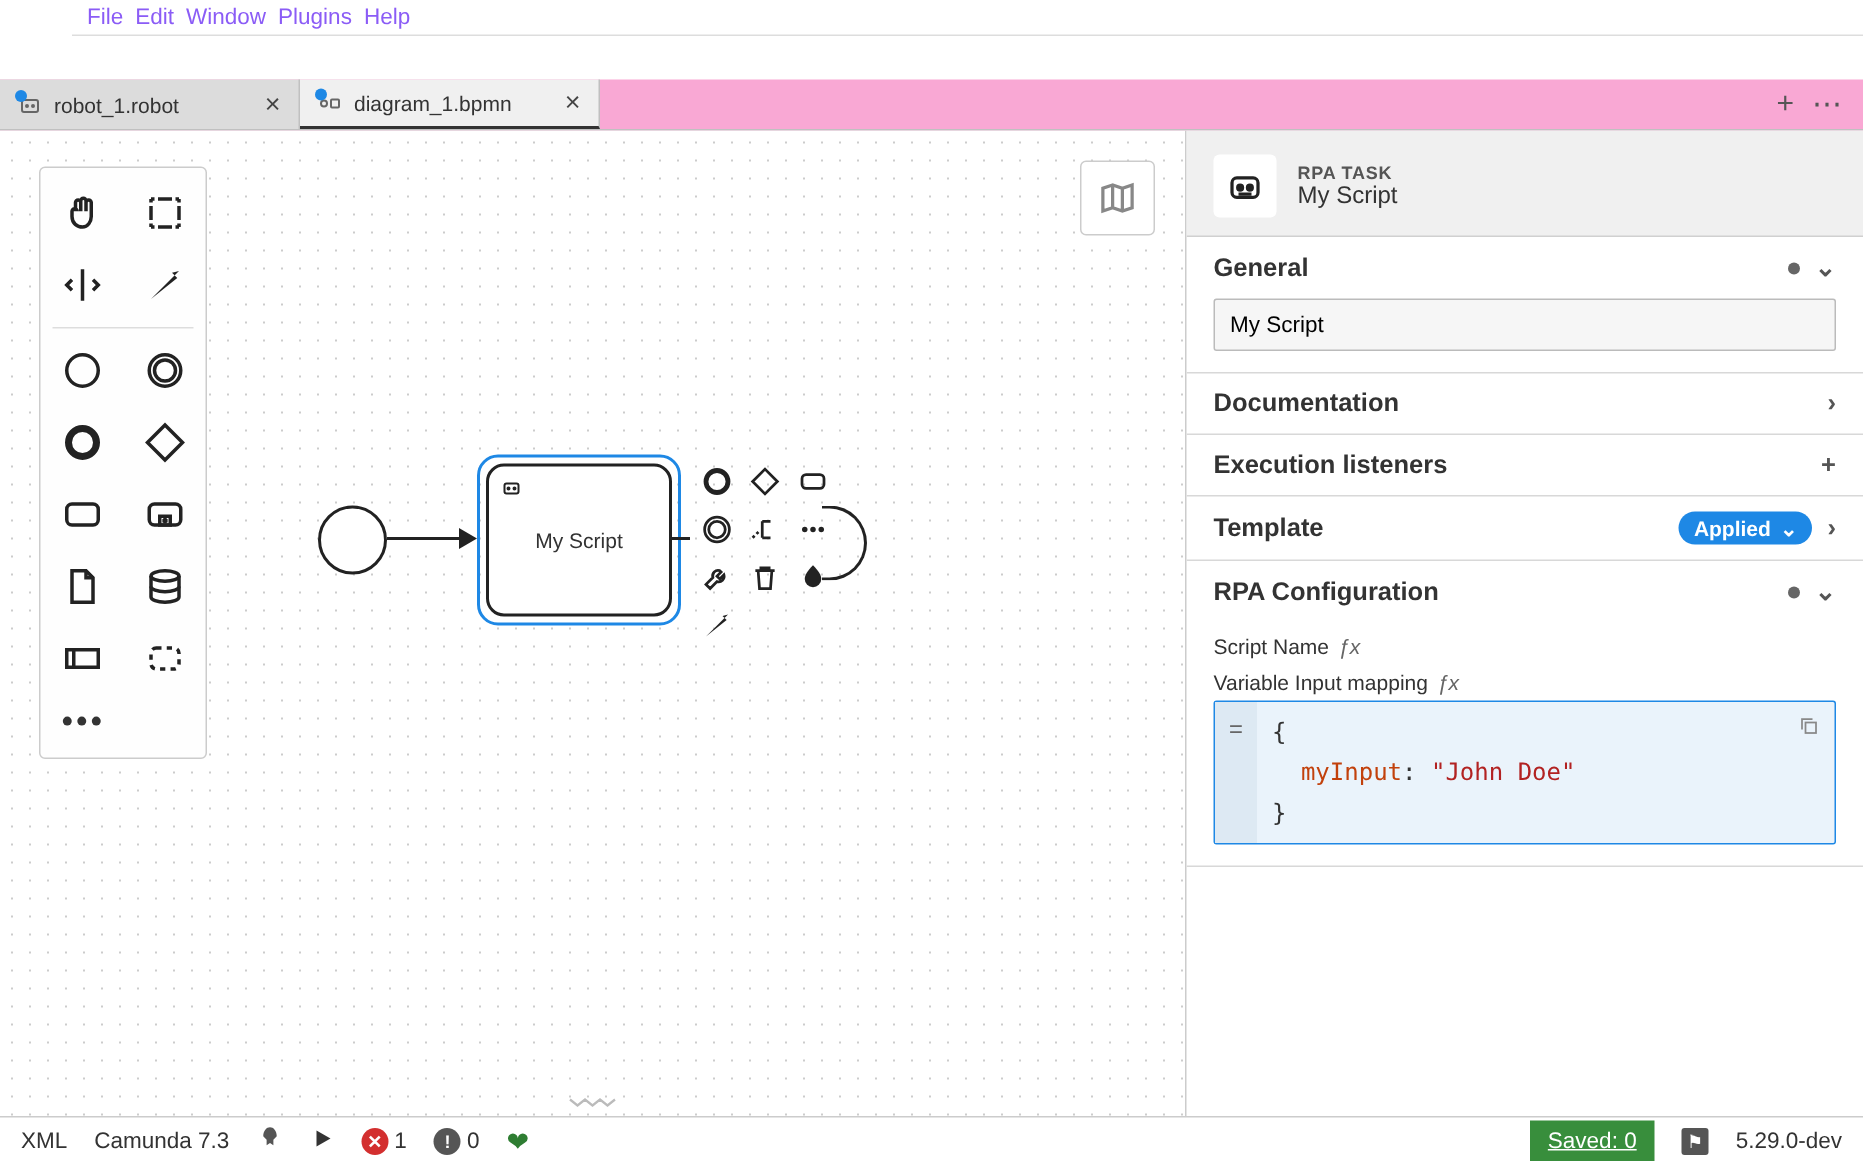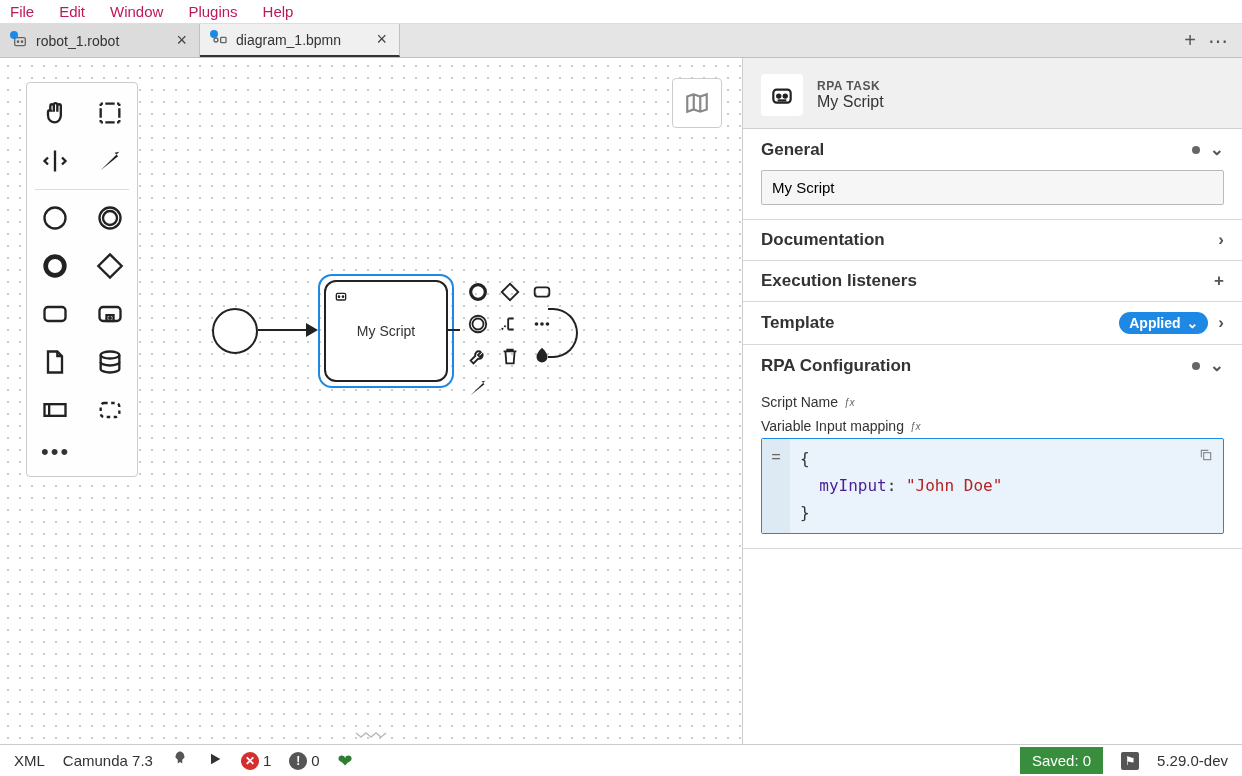--- a/index.html
+++ b/index.html
@@ -14,34 +14,36 @@
   flex-direction: column;
   background: #fff;
 }
 
 
 .menubar {
   height: 24px;
   display: flex;
   align-items: center;
   padding: 0 10px;
-  gap: 25px;
+  gap: 8px;
   font-size: 15px;
-  color: #be185d;
+  color: #8b5cf6;
   border-bottom: 1px solid #ddd;
+  margin-left: 48px;
 }
 .menubar span { cursor: pointer; }
 
 
 .tabstrip {
   height: 34px;
-  background: #e5e5e5;
+  background: #f9a8d4;
   display: flex;
   align-items: stretch;
   border-bottom: 1px solid #c0c0c0;
+  margin-top: 29px;
 }
 .tab {
   display: flex;
   align-items: center;
   gap: 8px;
   padding: 0 12px;
   border-right: 1px solid #c0c0c0;
   background: #dcdcdc;
   cursor: pointer;
   position: relative;
@@ -143,21 +145,21 @@
 }
 .context-pad .cp { display:flex; align-items:center; justify-content:center; cursor:pointer; }
 .context-pad .cp svg { width:22px; height:22px; }
 .cp-bracket {
   position:absolute; top:250px; left:548px; width:30px; height:50px;
   border:2.5px solid #222; border-left:none; border-radius:0 30px 30px 0;
 }
 
 
 .props {
-  width:500px; border-left:1px solid #ccc; background:#fff; display:flex; flex-direction:column; overflow-y:auto;
+  width:452px; border-left:1px solid #ccc; background:#fff; display:flex; flex-direction:column; overflow-y:auto;
 }
 .props-header {
   display:flex; align-items:center; gap:14px; padding:16px 18px 12px; background:#f0f0f0; border-bottom:1px solid #d0d0d0;
 }
 .props-header .icon-box {
   width:42px; height:42px; background:#fff; border-radius:4px; display:flex; align-items:center; justify-content:center;
 }
 .props-header .tlabel { font-size:12px; color:#555; letter-spacing:0.5px; font-weight:bold; }
 .props-header .tname { font-size:16px; color:#333; }
 
@@ -171,60 +173,60 @@
 .section-head .filler { flex:1; }
 .section-head .dot2 { width:8px; height:8px; border-radius:50%; background:#666; }
 .section-head .chev, .section-head .plus { color:#555; }
 .template-badge {
   background:#1E88E5; color:#fff; padding:3px 10px; border-radius:14px; font-size:14px; display:flex; align-items:center; gap:6px;
 }
 .template-badge:after { content:'⌄'; font-size:14px; }
 
 .section-body { padding:0 18px 14px; }
 .field-label { font-size:14px; color:#333; margin:8px 0 4px; display:flex; align-items:center; gap:6px; }
-.fx { font-style:italic; color:#666; font-size:10px; }
+.fx { font-style:italic; color:#666; font-size:14px; }
 .text-input {
   width:100%; padding:8px 10px; font-size:15px; border:1px solid #bbb; background:#f6f6f6; border-radius:2px;
 }
 .help-text { font-size:14px; color:#777; margin-top:6px; }
 
 .code-editor {
   border:1px solid #1E88E5; border-radius:2px; background:#eaf3fb;
   display:flex; font-family:"Courier New",monospace; font-size:16px; line-height:1.7;
   position:relative;
 }
 .code-editor .gutter {
   width:28px; background:#dde9f3; color:#666; text-align:center; padding-top:6px;
 }
 .code-editor pre {
   padding:6px 10px; white-space:pre; flex:1;
 }
 .code-editor .k { color:#333; }
-.code-editor .key { color:#4c1d95; }
+.code-editor .key { color:#c2410c; }
 .code-editor .str { color:#b22222; }
 .code-editor .popout {
   position:absolute; top:6px; right:8px; width:16px; height:16px; cursor:pointer; color:#888;
 }
 
 
 .divider-handle {
   position:absolute; bottom:4px; left:50%; transform:translateX(-50%);
   width:60px; height:10px; display:flex; align-items:center; justify-content:center; color:#bbb;
 }
 
 
 .statusbar {
   height:32px; border-top:1px solid #ccc; display:flex; align-items:center; padding:0 14px; gap:18px; font-size:15px; background:#fff;
 }
 .statusbar .sep { flex:1; }
 .problem { display:flex; align-items:center; gap:4px; }
 .circ-red { width:18px; height:18px; border-radius:50%; background:#d32f2f; color:#fff; display:flex; align-items:center; justify-content:center; font-size:12px; font-weight:bold; }
 .circ-gray { width:18px; height:18px; border-radius:50%; background:#555; color:#fff; display:flex; align-items:center; justify-content:center; font-size:12px; font-weight:bold; }
 .heart { color:#2e7d32; font-size:18px; }
-.saved-badge { background:#388e3c; color:#fff; padding:5px 12px; }
+.saved-badge { background:#388e3c; color:#fff; padding:5px 12px;text-decoration:underline; }
 .flag { width:18px; height:18px; background:#555; display:inline-flex; align-items:center; justify-content:center; color:#fff; font-size:12px; border-radius:2px; }
 </style>
 </head>
 <body>
 
 <div class="menubar">
   <span>File</span>
   <span>Edit</span>
   <span>Window</span>
   <span>Plugins</span>

